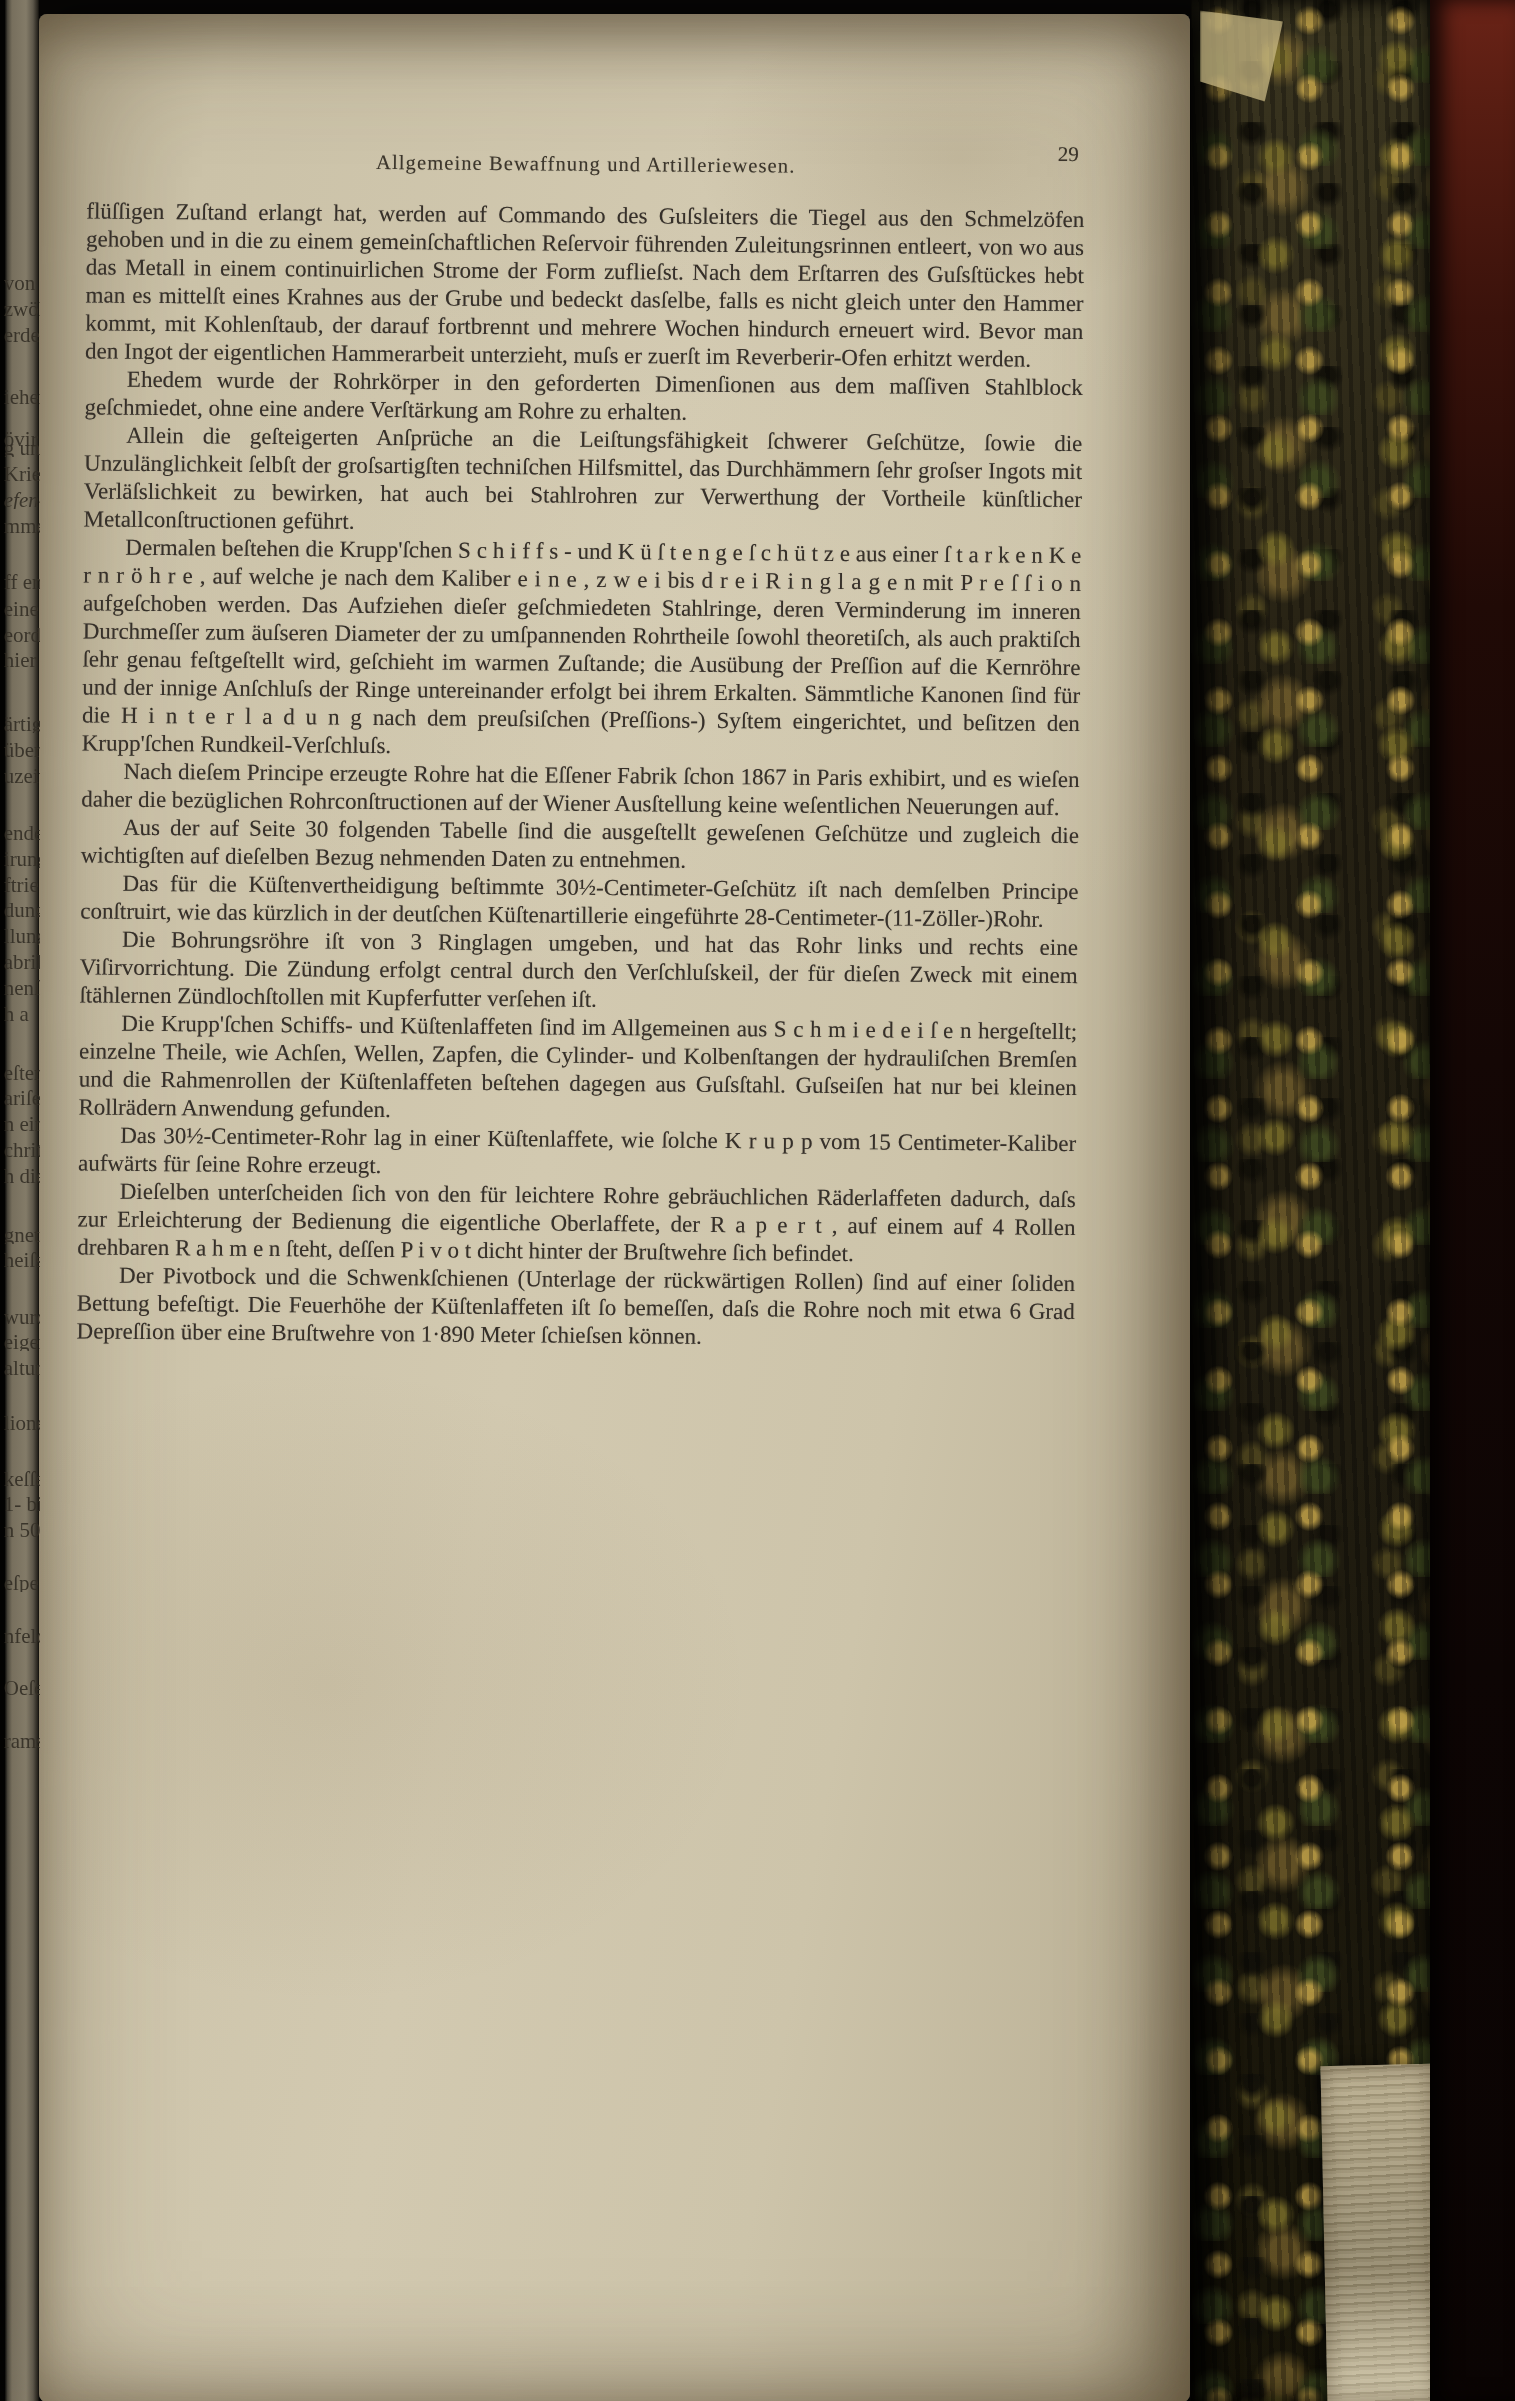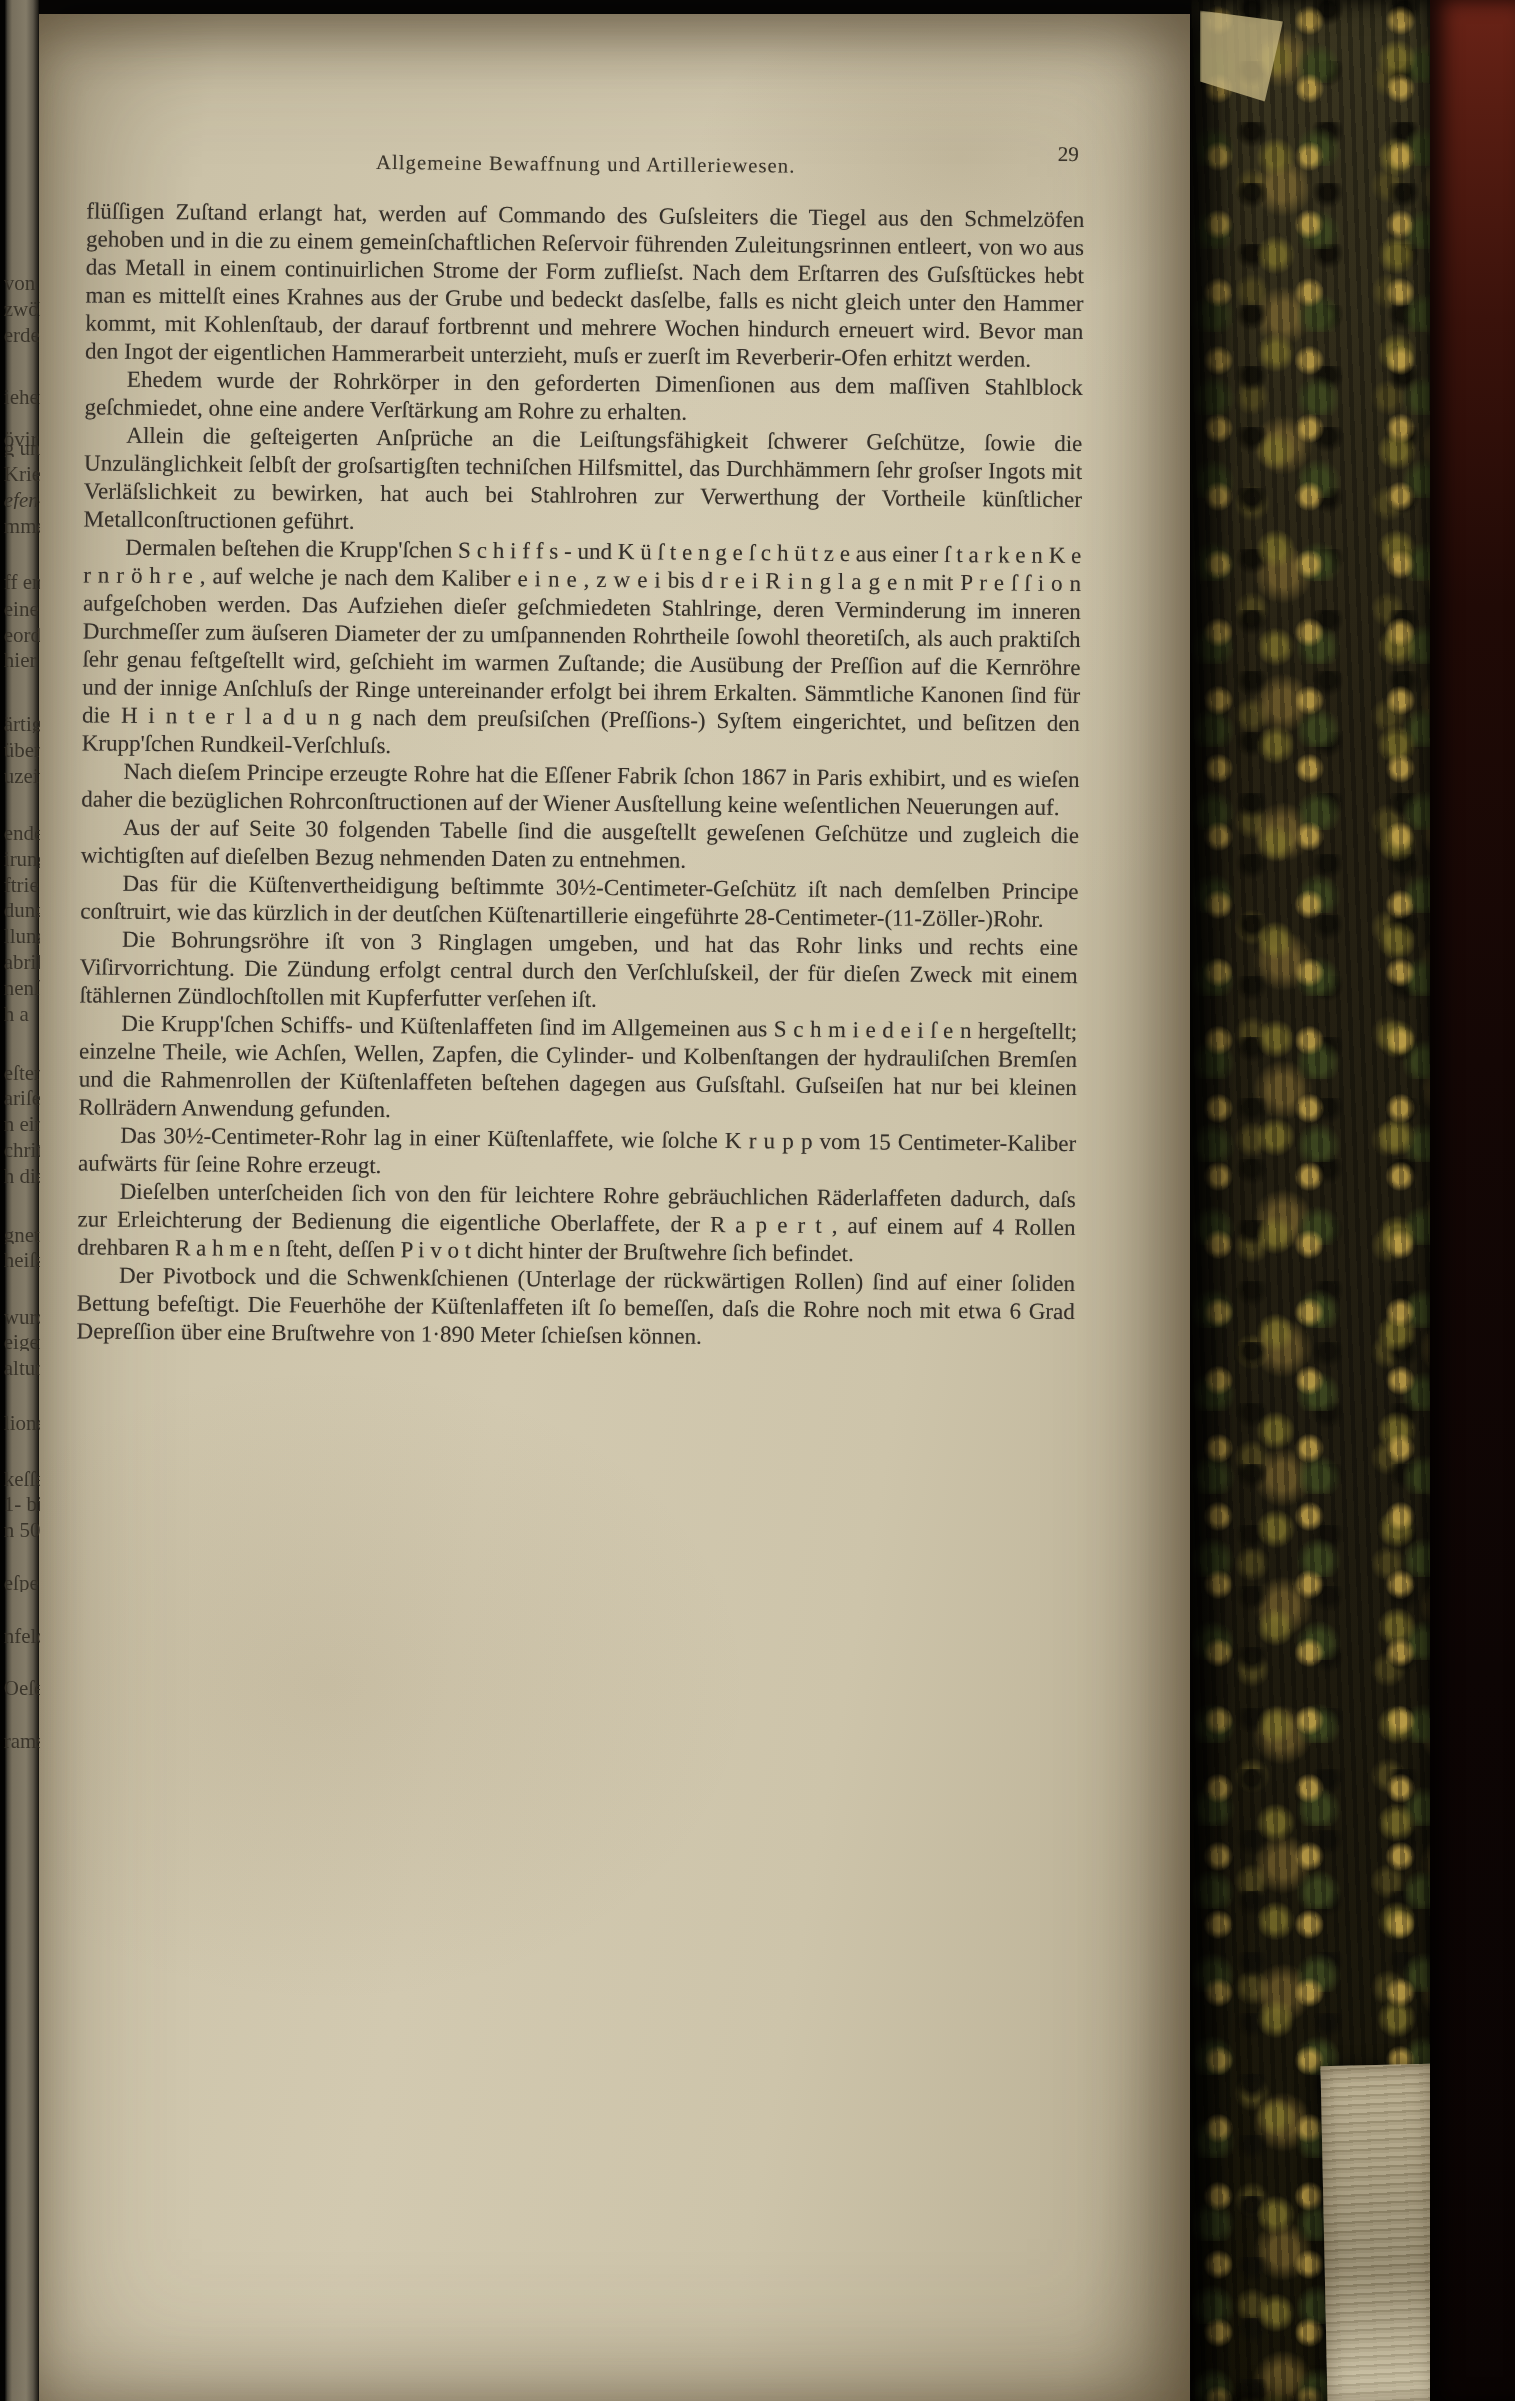--- a/index.html
+++ b/index.html
@@ -25,20 +25,21 @@
     background:
       radial-gradient(909px 606px at 60% 25%, rgba(255,250,230,.07), transparent 70%),
       radial-gradient(606px 455px at 25% 70%, rgba(110,90,55,.10), transparent 70%),
       radial-gradient(379px 227px at 80% 6%, rgba(105,85,50,.14), transparent 70%),
       linear-gradient(100deg,#b4aa90 0%, #cbc2a8 12%, #d2c9b0 45%, #cdc4aa 70%, #bdb398 92%, #a79d82 100%);
     box-shadow:
       inset 0 0 136px rgba(70,55,30,.45),
       inset -38px 0 68px rgba(60,45,25,.35),
       inset 0 23px 45px rgba(60,45,25,.30),
       18px 0 30px rgba(0,0,0,.65);
+    border-radius: 8px;
   }
   .page-inner{
     position:absolute;left:48px;top:127px;width:1047px;
     transform:rotate(.5deg);transform-origin:50% 0;
   }
   .running-header{position:relative;height:53px;width:998px;}
   .header-title{
     position:absolute;left:50%;transform:translateX(-50%);top:12px;
     font-size:20.5px;letter-spacing:1.1px;color:#3c362c;white-space:nowrap;
     text-shadow:0 0 0.8px rgba(60,54,44,.4);

